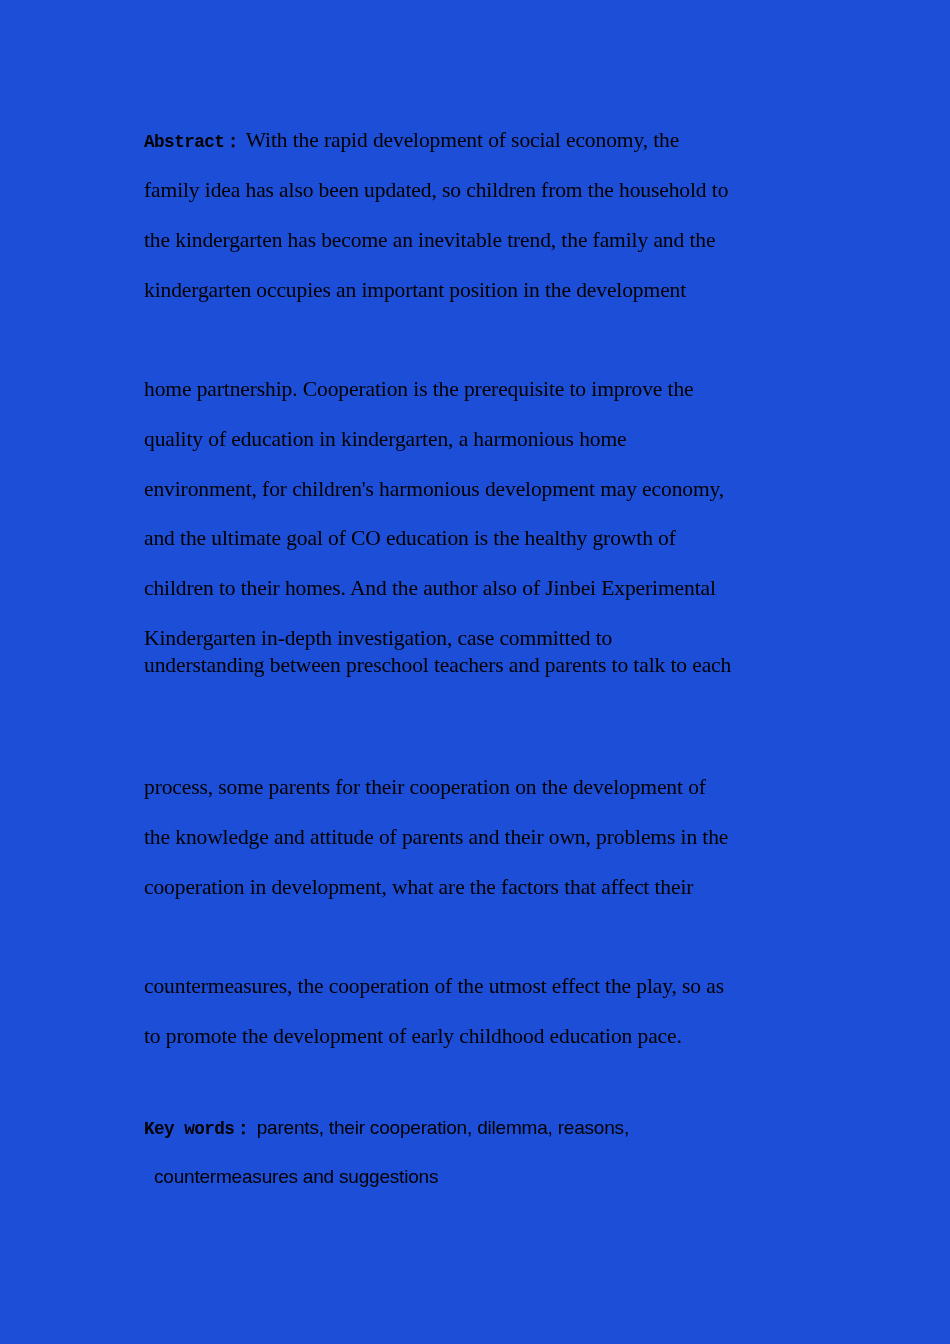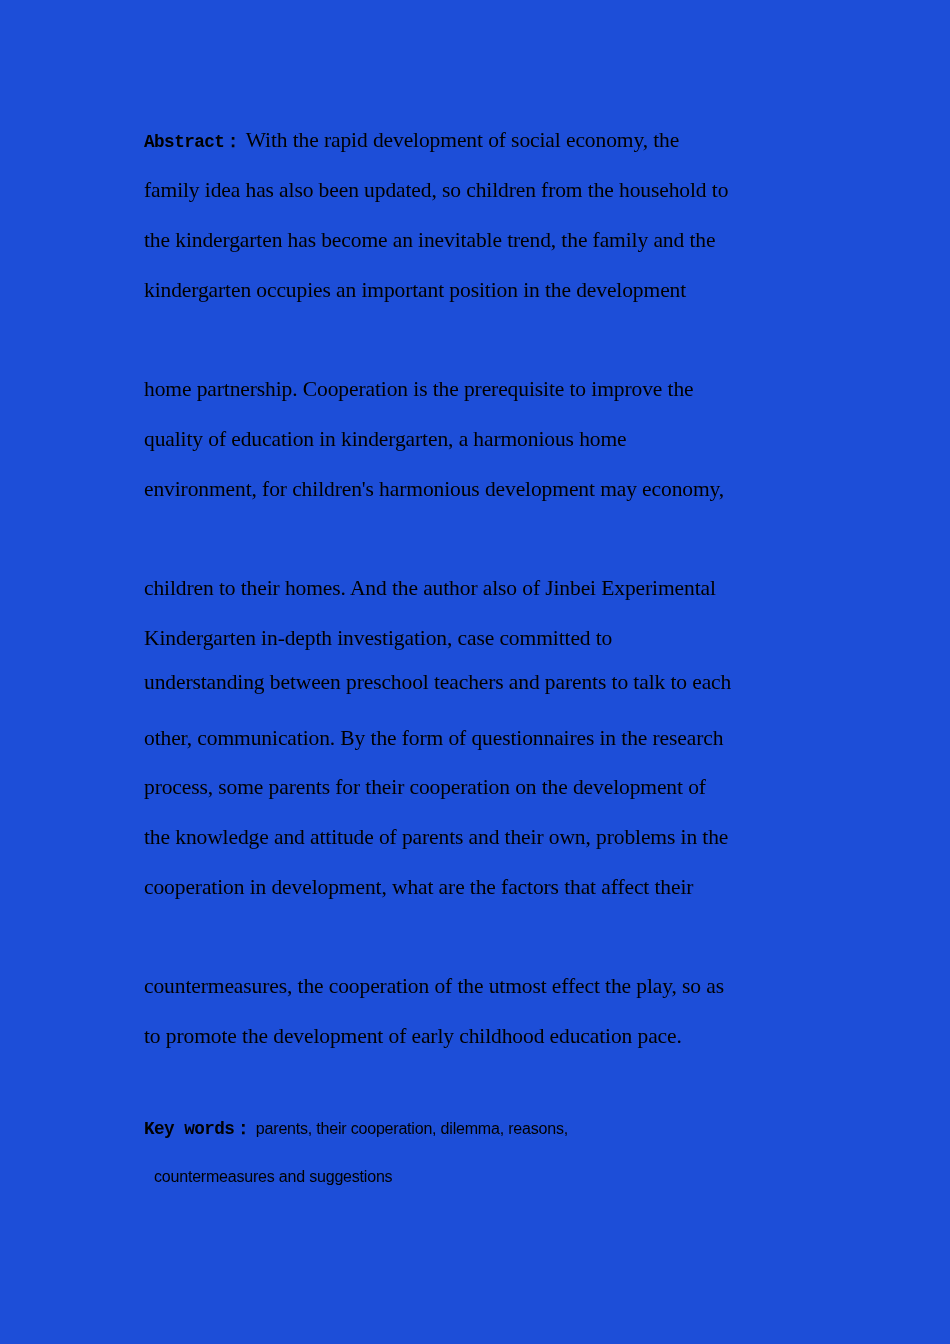--- a/index.html
+++ b/index.html
@@ -37,42 +37,42 @@
       font-weight: bold;
       font-size: 19px;
       letter-spacing: -0.6px;
       transform: scaleX(0.93);
       display: inline-block;
       transform-origin: left center;
       margin-right: -8px;
     }
     .sans {
       font-family: "Liberation Sans", sans-serif;
-      font-size: 16px;
+      font-size: 19px;
       letter-spacing: -0.2px;
     }
   </style>
 </head>
 <body>
 
 <div class="page">
 
   <div class="line" style="top:125px;">
     <span class="label">Abstract：</span><span> With the rapid development of social economy, the</span>
   </div>
   <div class="line" style="top:175px;">family idea has also been updated, so children from the household to</div>
   <div class="line" style="top:225px;">the kindergarten has become an inevitable trend, the family and the</div>
   <div class="line" style="top:275px;">kindergarten occupies an important position in the development</div>
   <div class="line" style="top:374px;">home partnership. Cooperation is the prerequisite to improve the</div>
   <div class="line" style="top:424px;">quality of education in kindergarten, a harmonious home</div>
   <div class="line" style="top:474px;">environment, for children's harmonious development may economy,</div>
+  <div class="line" style="top:523px;">and the ultimate goal of CO education is the healthy growth of</div>
   <div class="line" style="top:573px;">children to their homes. And the author also of Jinbei Experimental</div>
   <div class="line" style="top:623px;">Kindergarten in-depth investigation, case committed to</div>
-  <div class="line" style="top:667px;">understanding between preschool teachers and parents to talk to each</div>
-  <div class="line" style="top:723px;">other, communication. By the form of questionnaires in the research</div>
+  <div class="line" style="top:650px;">understanding between preschool teachers and parents to talk to each</div>
   <div class="line" style="top:772px;">process, some parents for their cooperation on the development of</div>
   <div class="line" style="top:822px;">the knowledge and attitude of parents and their own, problems in the</div>
   <div class="line" style="top:872px;">cooperation in development, what are the factors that affect their</div>
   <div class="line" style="top:971px;text-align:center;">countermeasures, the cooperation of the utmost effect the play, so as</div>
   <div class="line" style="top:1021px;">to promote the development of early childhood education pace.</div>
 
   <div class="line" style="top:1112px;">
     <span class="label">Key words：</span><span class="sans"> parents, their cooperation, dilemma, reasons,</span>
   </div>
   <div class="line sans" style="top:1162px;margin-left:10px;">countermeasures and suggestions</div>

